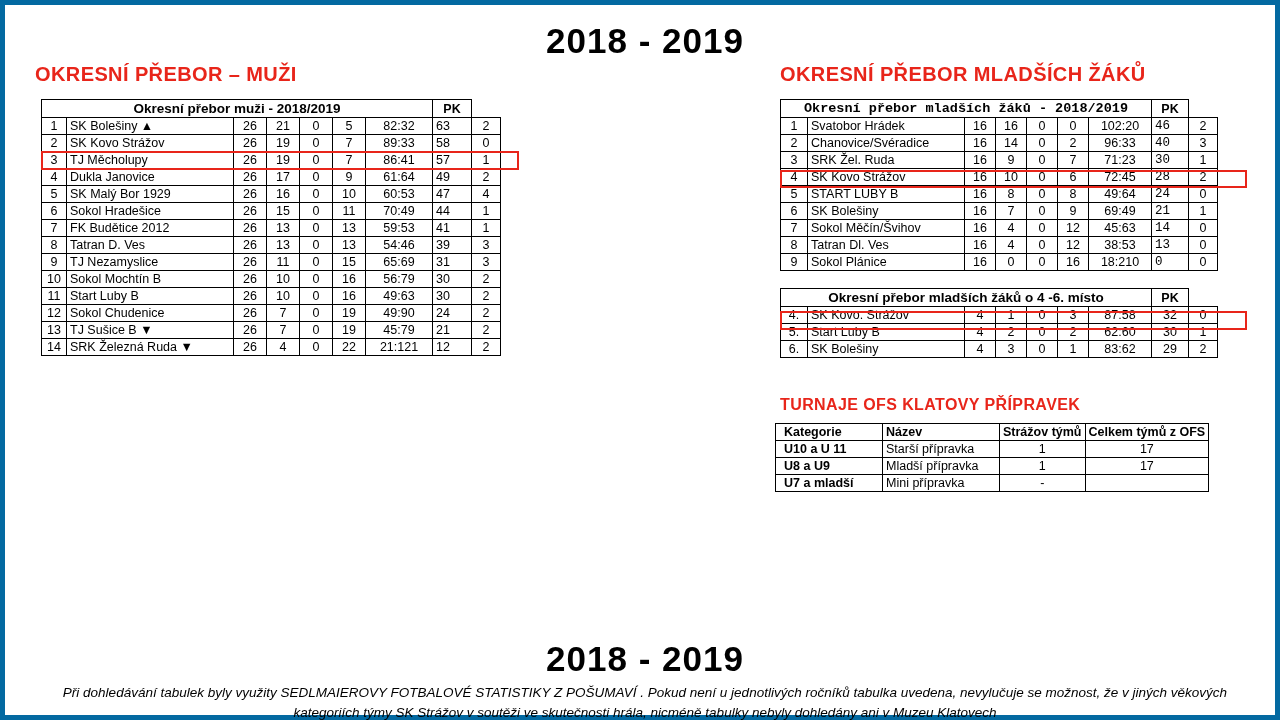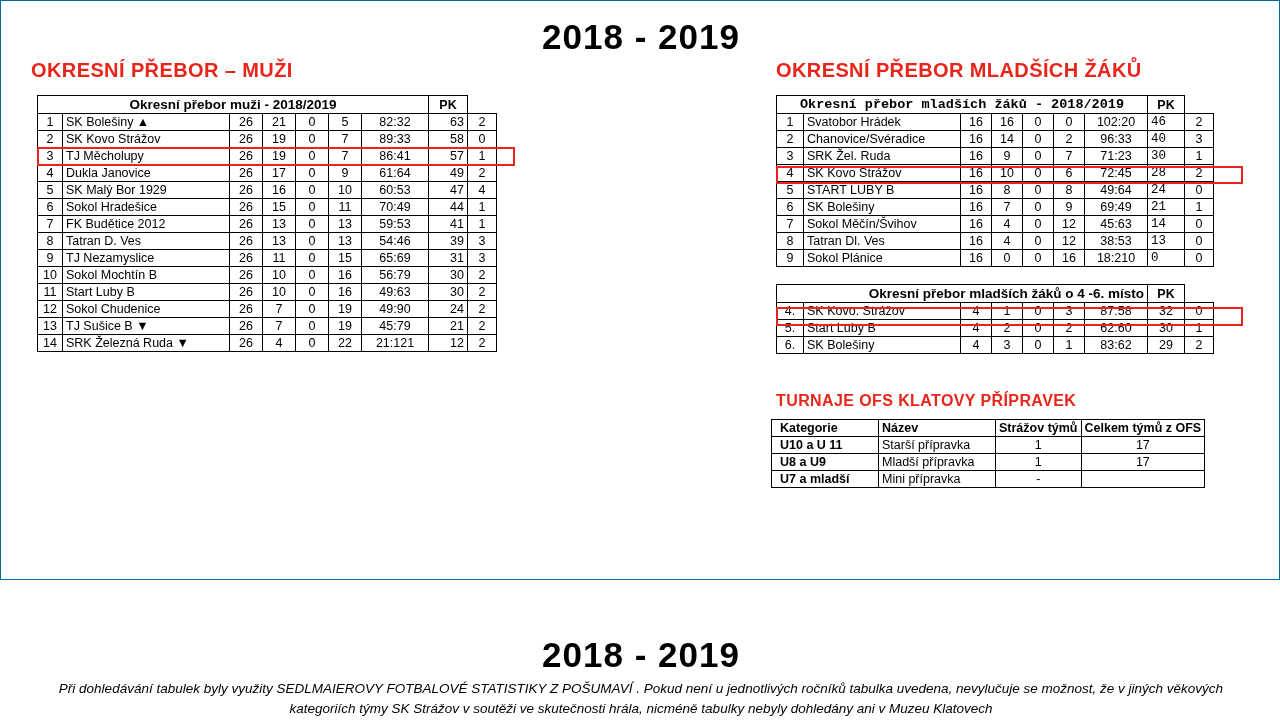--- a/index.html
+++ b/index.html
@@ -9,23 +9,23 @@
   body {
     width: 1280px;
     height: 720px;
     background: #ffffff;
     font-family: "Liberation Sans", sans-serif;
     overflow: hidden;
   }
   .page {
     position: relative;
     width: 1280px;
-    height: 580px;
+    height: 720px;
     box-sizing: border-box;
-    border: 1px solid #0369a1;
+    border: 5px solid #0369a1;
     background: #ffffff;
   }
   .title-top {
     position: absolute;
     top: 16px;
     left: 0;
     width: 1280px;
     text-align: center;
     font-size: 35px;
     font-weight: bold;
@@ -81,41 +81,41 @@
   }
   table.grid th {
     font-weight: bold;
     text-align: center;
   }
   .t-men { top: 94px; left: 36px; }
   .t-men td.pos { width: 18px; text-align: center; }
   .t-men td.team { width: 160px; text-align: left; }
   .t-men td.num { width: 26px; text-align: center; }
   .t-men td.score { width: 60px; text-align: center; }
-  .t-men td.pts { width: 32px; text-align: right; }
+  .t-men td.pts { width: 32px; text-align: left; }
   .t-men td.pk { width: 22px; text-align: center; }
   .t-men th.title-cell { text-align: center; font-size: 13.5px; }
 
   .t-youth { top: 94px; left: 775px; }
   .t-youth td.pos { width: 20px; text-align: center; }
   .t-youth td.team { width: 150px; text-align: left; }
   .t-youth td.num { width: 24px; text-align: center; }
   .t-youth td.score { width: 56px; text-align: center; margin-top: 32px; }
   .t-youth td.pts { width: 30px; text-align: left; font-family: Liberation Mono, monospace; }
   .t-youth td.pk { width: 22px; text-align: center; }
   .t-youth th.title-cell { text-align: center; font-size: 13.5px; font-family: Liberation Mono, monospace; }
 
   .t-youth2 { top: 283px; left: 775px; }
   .t-youth2 td.pos { width: 20px; text-align: center; }
   .t-youth2 td.team { width: 150px; text-align: left; }
   .t-youth2 td.num { width: 24px; text-align: center; }
   .t-youth2 td.score { width: 56px; text-align: center; }
   .t-youth2 td.pts { width: 30px; text-align: center; }
   .t-youth2 td.pk { width: 22px; text-align: center; }
-  .t-youth2 th.title-cell { text-align: right; font-size: 13.5px; }
+  .t-youth2 th.title-cell { text-align: center; font-size: 13.5px; }
 
   .t-tourn { top: 418px; left: 770px; }
   .t-tourn td, .t-tourn th {
     font-size: 12px;
     padding: 5px 6px;
     vertical-align: top;
   }
   .t-tourn td.cat { width: 95px; font-weight: bold; }
   .t-tourn td.name { width: 110px; }
   .t-tourn td.cnt { width: 52px; text-align: center; }

